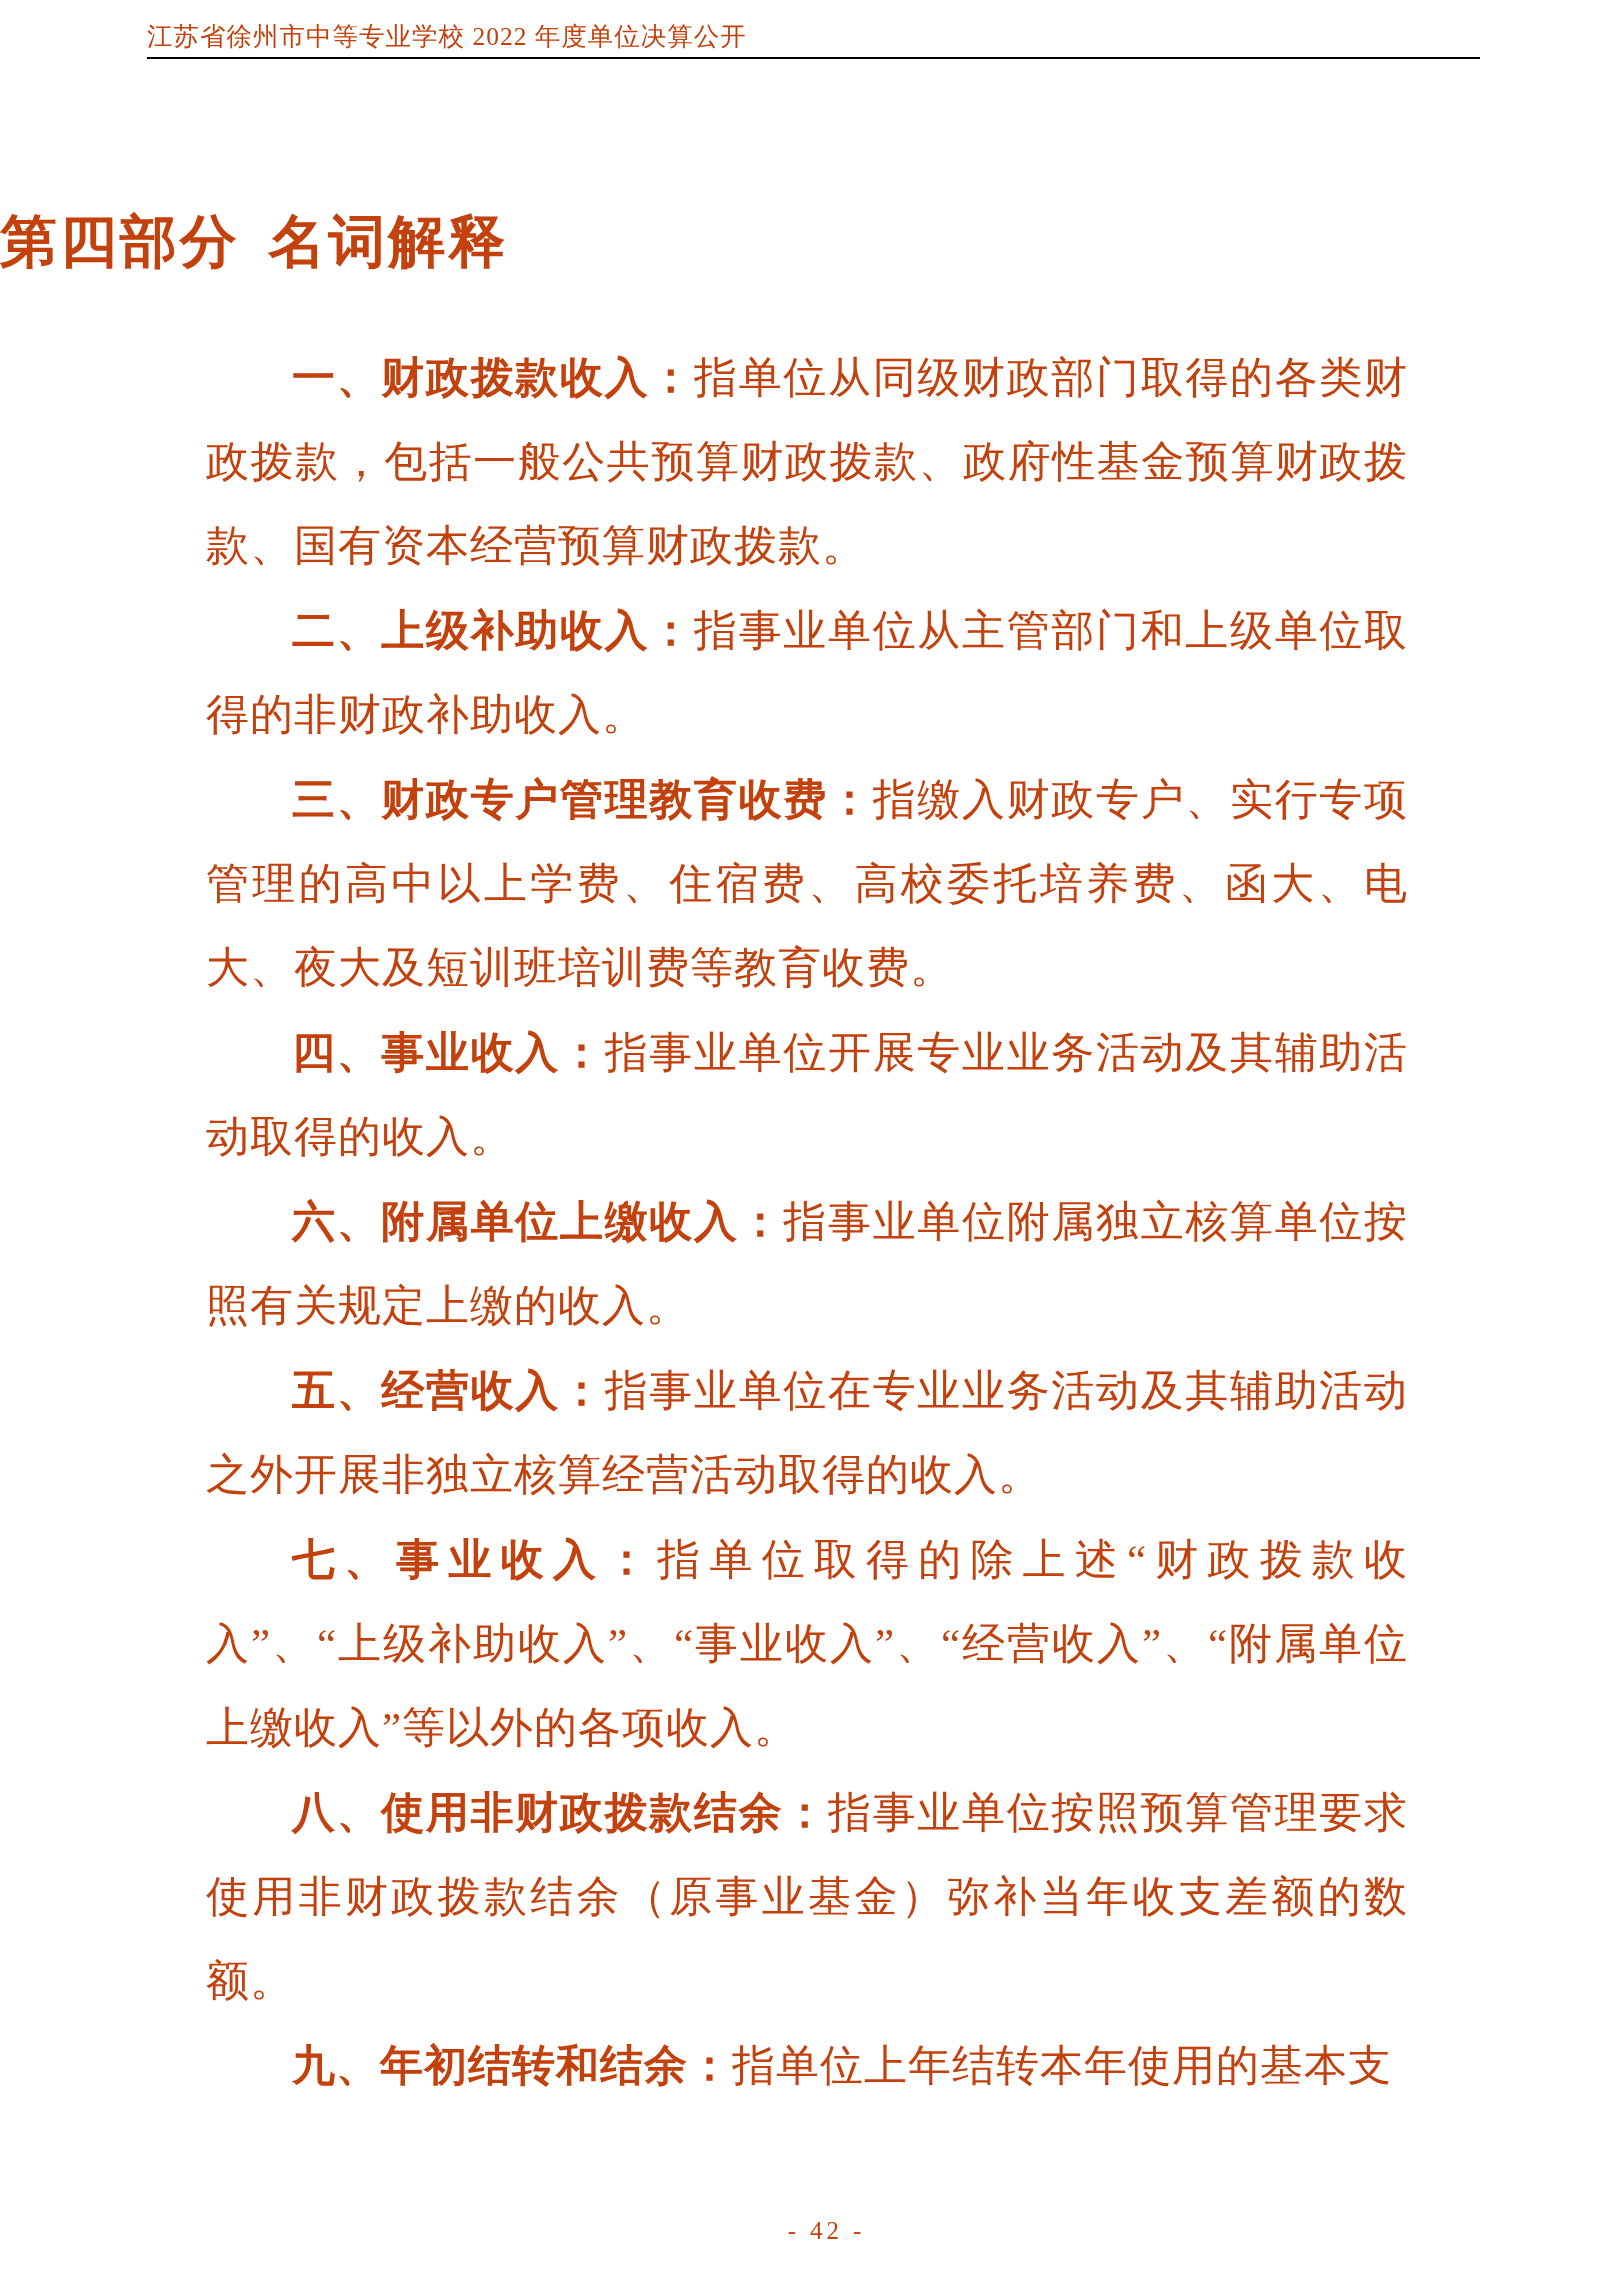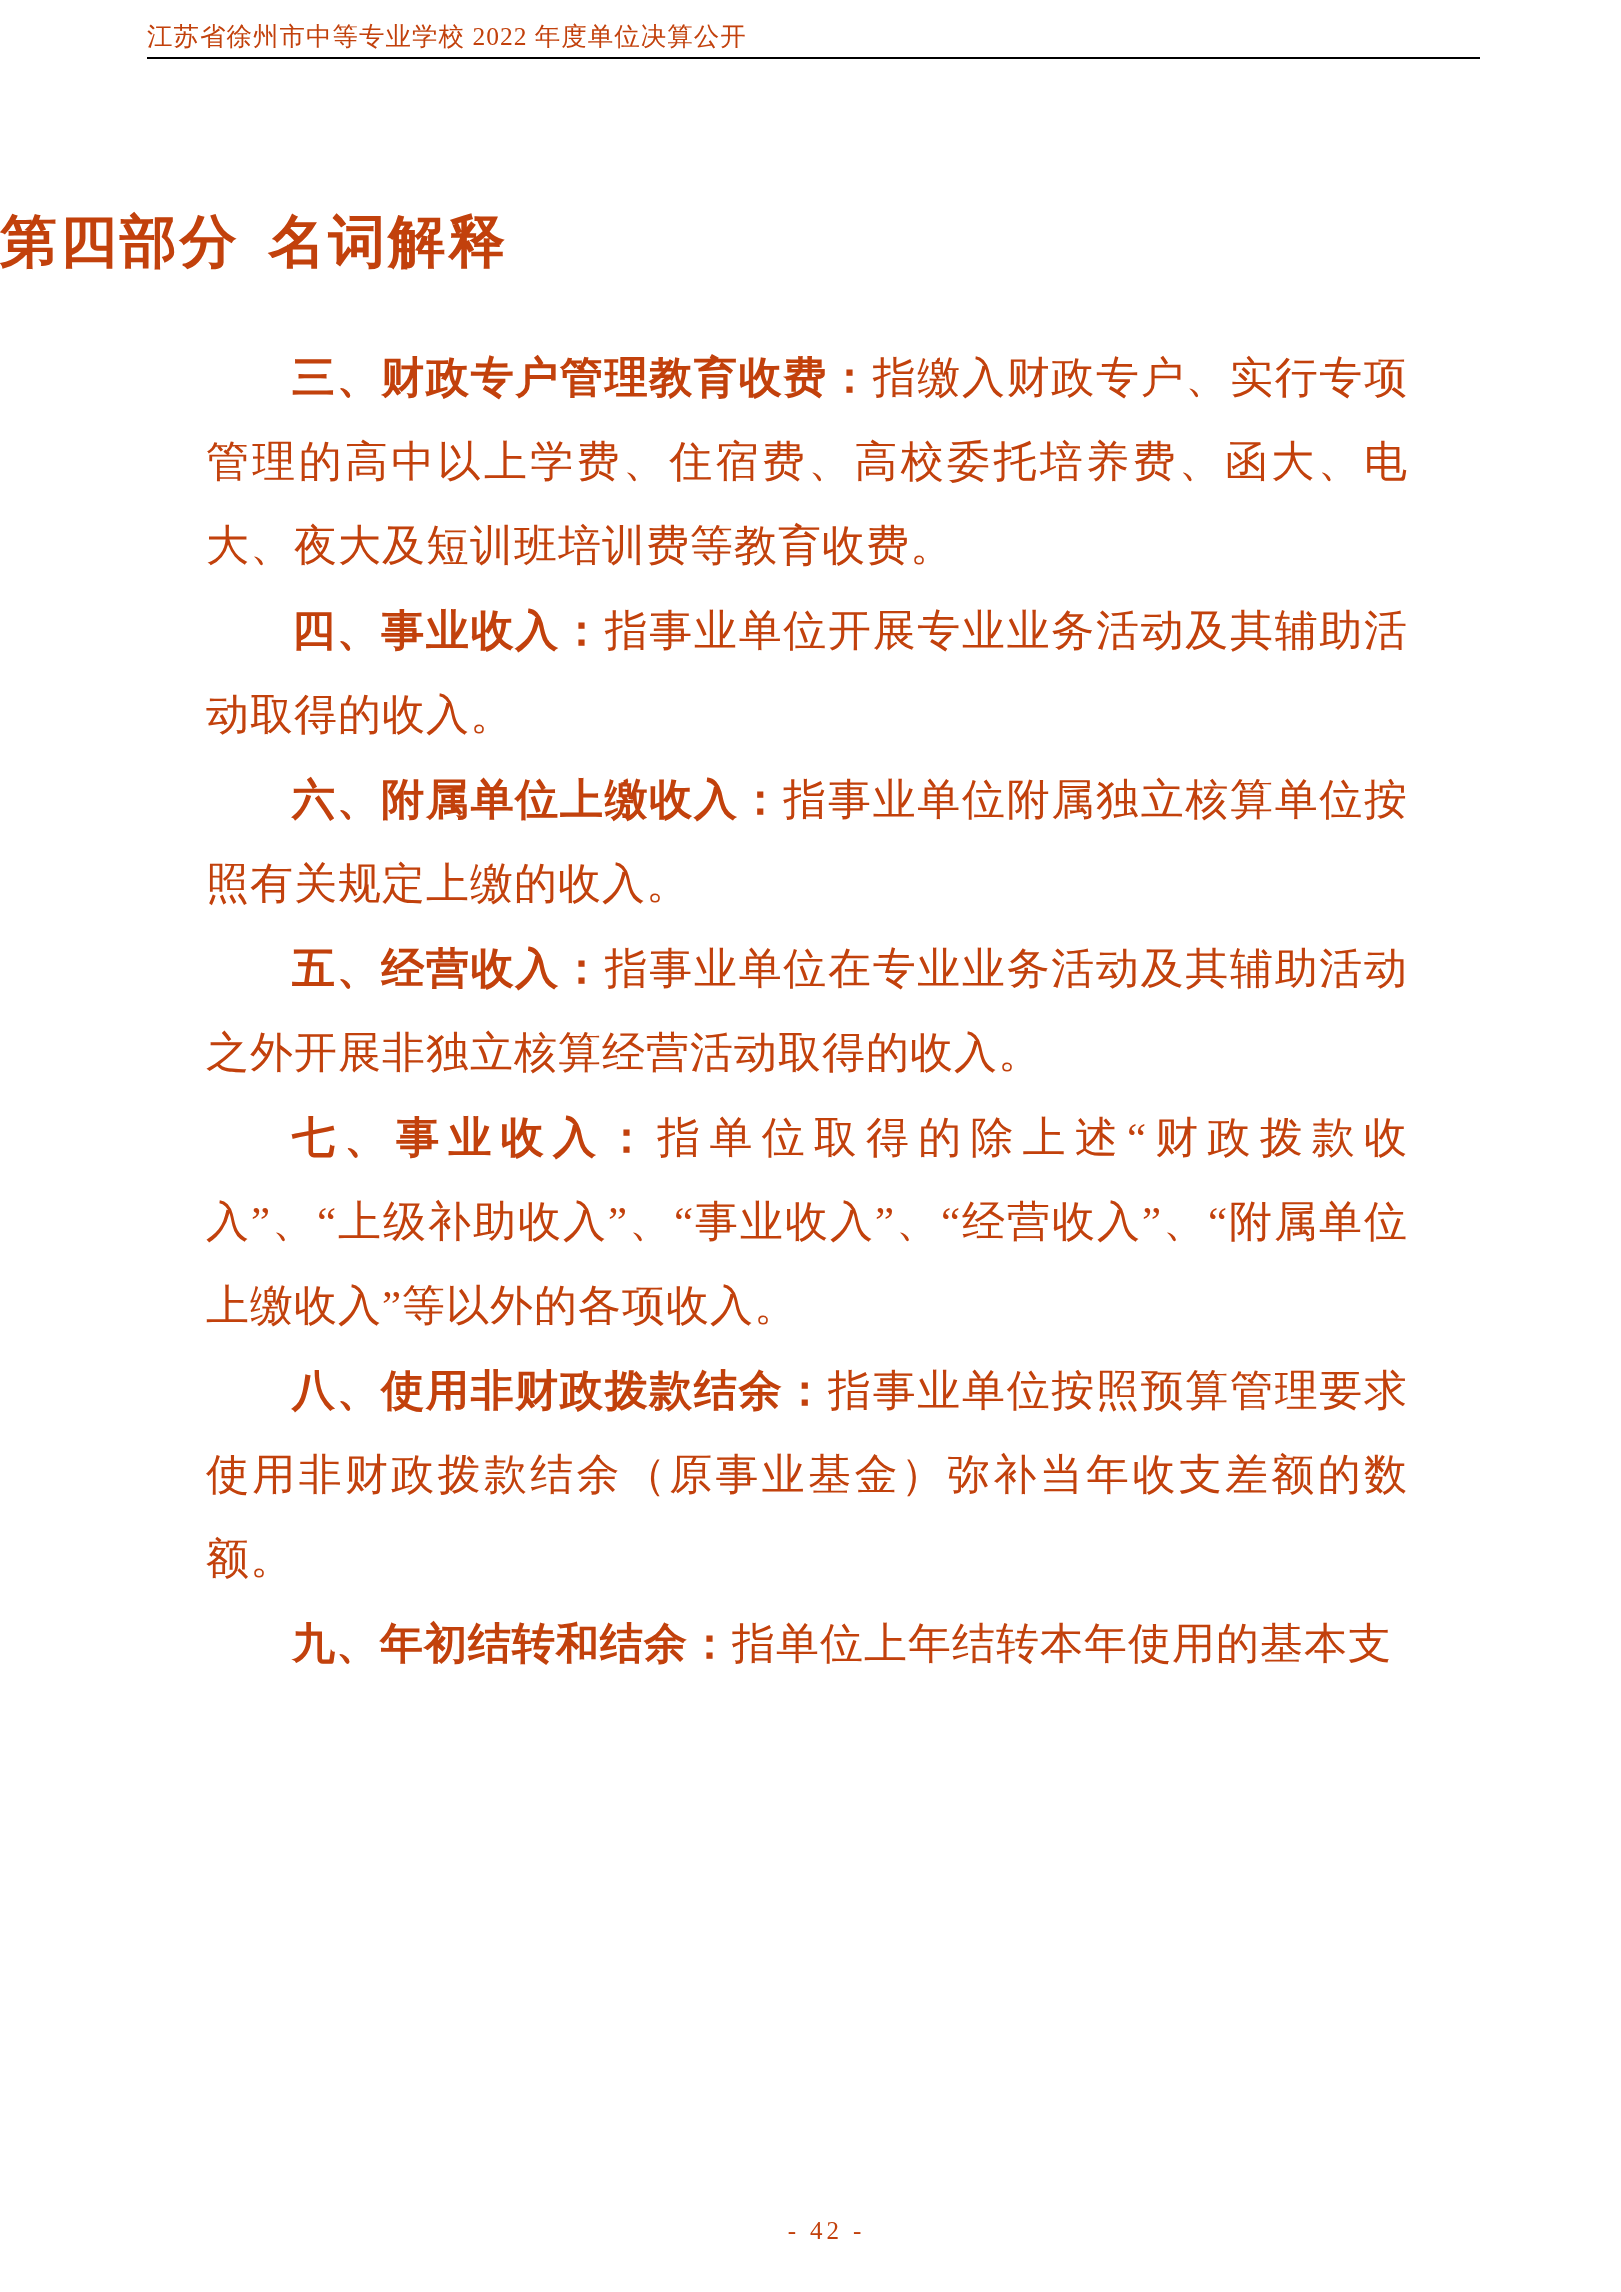--- a/index.html
+++ b/index.html
@@ -84,20 +84,22 @@
 <div class="page">
 
   <div class="header">
     <span>江苏省徐州市中等专业学校 2022 年度单位决算公开</span>
   </div>
   <div class="header-rule"></div>
 
   <h1 class="title">第四部分 名词解释</h1>
 
   <div class="content">
+    <p class="para"><span class="term">一、财政拨款收入：</span><span>指单位从同级财政部门取得的各类财政拨款，包括一般公共预算财政拨款、政府性基金预算财政拨款、国有资本经营预算财政拨款。</span></p>
+    <p class="para"><span class="term">二、上级补助收入：</span><span>指事业单位从主管部门和上级单位取得的非财政补助收入。</span></p>
     <p class="para"><span class="term">三、财政专户管理教育收费：</span><span>指缴入财政专户、实行专项管理的高中以上学费、住宿费、高校委托培养费、函大、电大、夜大及短训班培训费等教育收费。</span></p>
     <p class="para"><span class="term">四、事业收入：</span><span>指事业单位开展专业业务活动及其辅助活动取得的收入。</span></p>
     <p class="para"><span class="term">六、附属单位上缴收入：</span><span>指事业单位附属独立核算单位按照有关规定上缴的收入。</span></p>
     <p class="para"><span class="term">五、经营收入：</span><span>指事业单位在专业业务活动及其辅助活动之外开展非独立核算经营活动取得的收入。</span></p>
     <p class="para"><span class="term">七、事业收入：</span><span>指单位取得的除上述“财政拨款收入”、“上级补助收入”、“事业收入”、“经营收入”、“附属单位上缴收入”等以外的各项收入。</span></p>
     <p class="para"><span class="term">八、使用非财政拨款结余：</span><span>指事业单位按照预算管理要求使用非财政拨款结余（原事业基金）弥补当年收支差额的数额。</span></p>
     <p class="para"><span class="term">九、年初结转和结余：</span><span>指单位上年结转本年使用的基本支</span></p>
   </div>
 
   <div class="footer">

